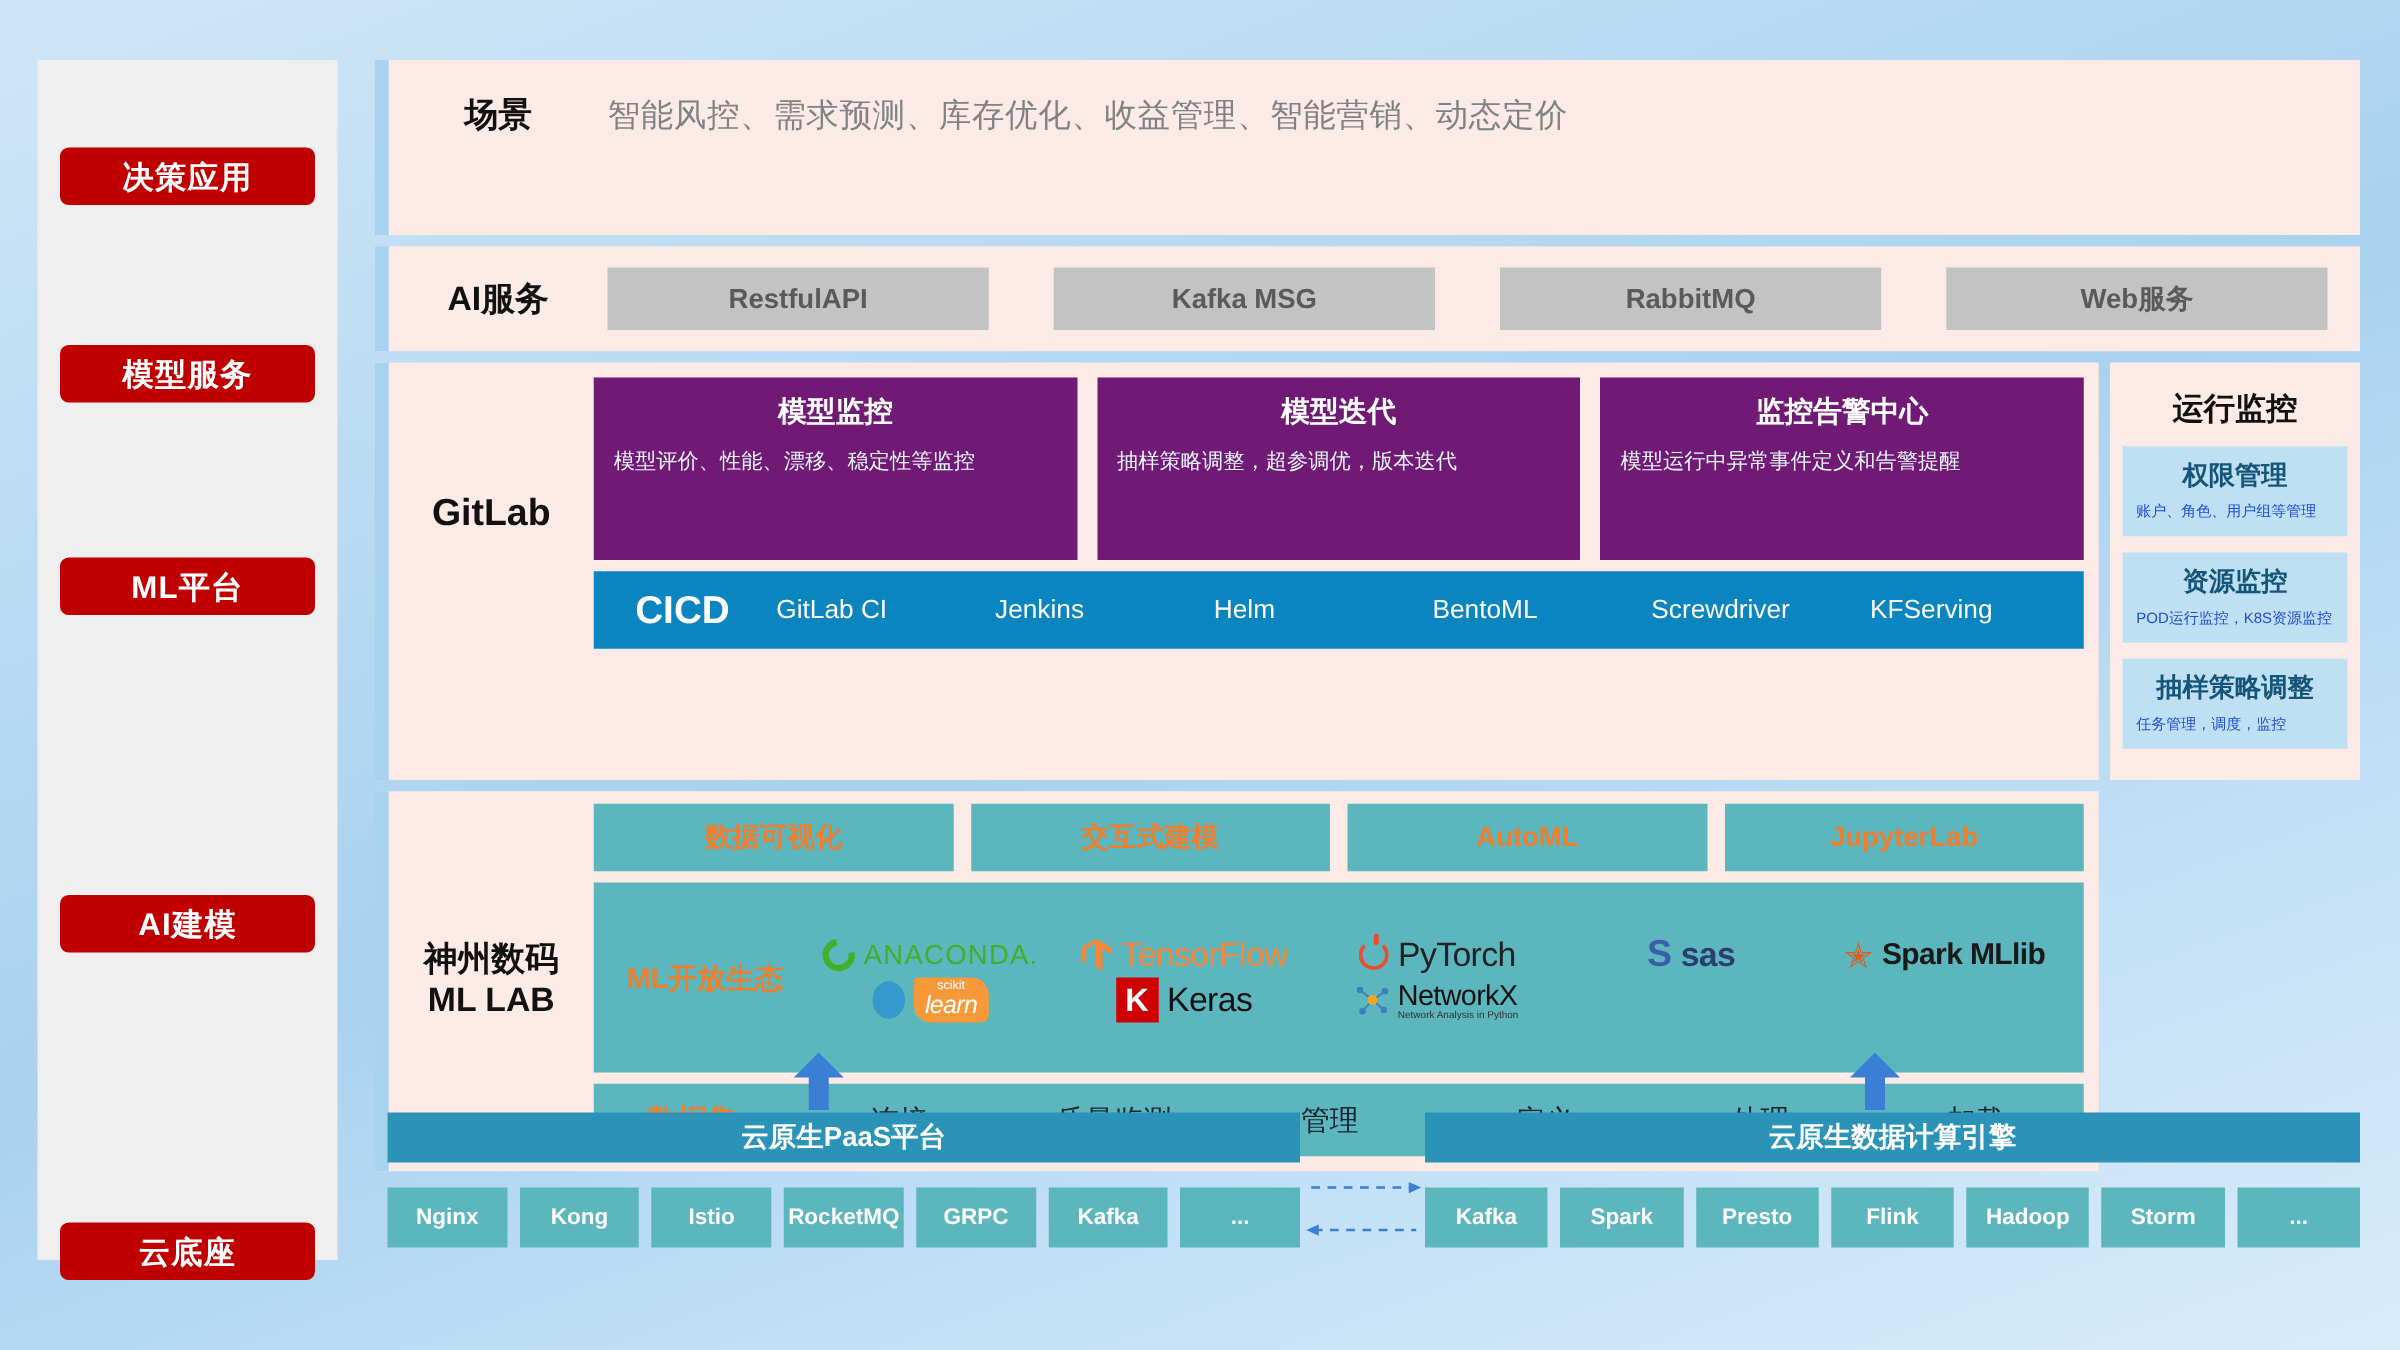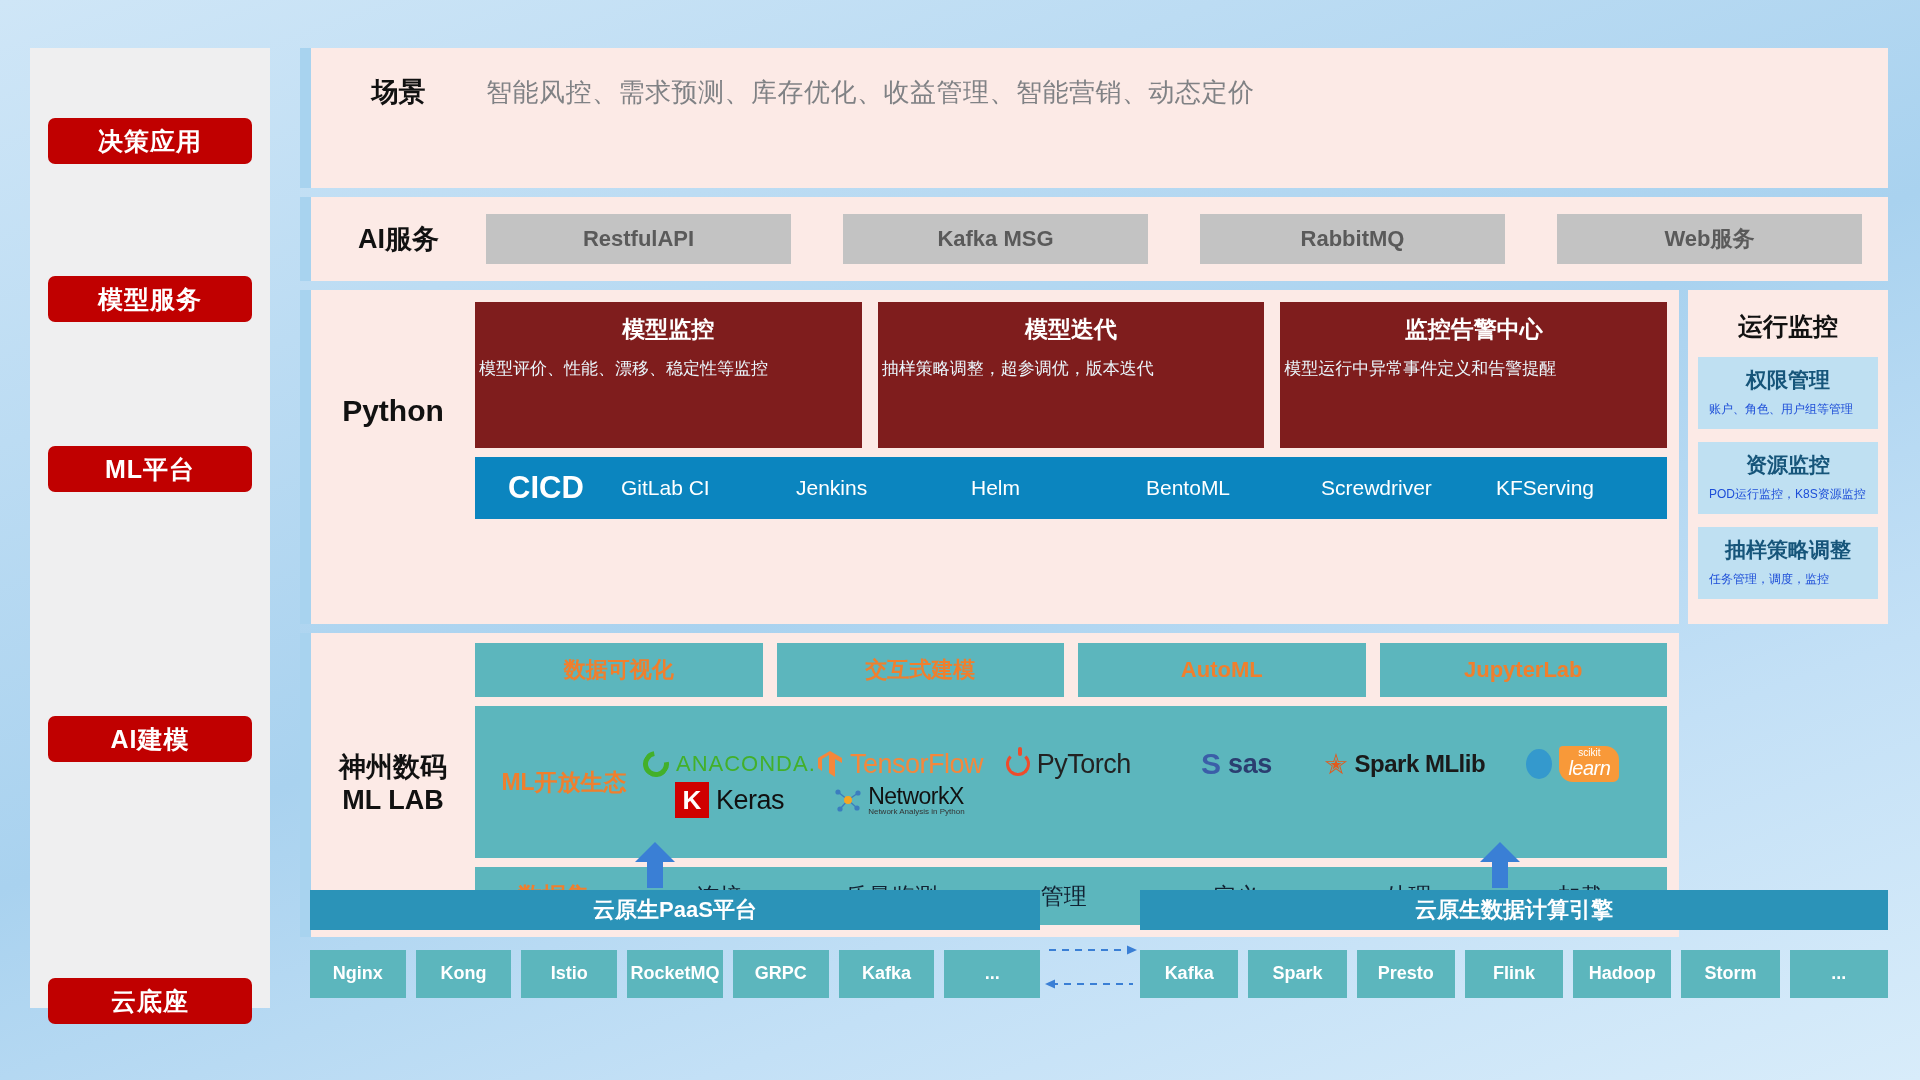--- a/index.html
+++ b/index.html
@@ -66,22 +66,22 @@
   .b3wrap { display: flex; gap: 9px; margin-bottom: 9px; }
   .b3 { flex: 1; background: #fceae6; border-left: 11px solid #a8d3ef; padding: 12px 0; }
   .b3-inner { display: flex; }
   .b3-label {
     width: 164px; flex: none; display: flex; align-items: center; justify-content: center;
     font-size: 30px; font-weight: 700; color: #111;
   }
   .b3-right { flex: 1; padding-right: 12px; }
   .mlops-cards { display: flex; gap: 16px; }
   .mlops-card {
-    flex: 1; background: #7f1d1d; color: #fff; height: 146px;
-    padding: 12px 4px;
+    flex: 1; background: #701a75; color: #fff; height: 146px;
+    padding: 12px 16px;
   }
   .mlops-card h4 { font-size: 23px; text-align: center; margin-bottom: 12px; font-weight: 700; }
   .mlops-card p { font-size: 17px; line-height: 1.38; color: #eaf6fc; }
 
   .cicd {
     margin-top: 9px; background: #0b85bf; height: 62px;
     display: flex; align-items: center; overflow: visible; position: relative;
   }
   .cicd-title {
     width: 142px; flex: none; text-align: center; color: #fff;
@@ -127,21 +127,21 @@
 
   .eco {
     margin-top: 9px; background: #5cb6bd; height: 152px;
     display: flex; align-items: center; padding: 0 10px;
   }
   .eco-label {
     width: 158px; flex: none; color: #f07f2d; font-size: 23px; font-weight: 700;
     text-align: center;
   }
   .eco-grid {
-    flex: 1; display: grid; grid-template-columns: repeat(6, 1fr);
+    flex: 1; display: grid; grid-template-columns: repeat(5, 1fr);
     grid-template-rows: 1fr 1fr; align-items: center; justify-items: center;
   }
   .logo { display: flex; align-items: center; gap: 7px; }
   .logo-txt { font-size: 27px; letter-spacing: -.5px; }
 
   .dsrow {
     margin-top: 9px; background: #5cb6bd; height: 58px;
     display: flex; align-items: center;
   }
   .ds-title { width: 158px; flex: none; text-align: center; color: #f07f2d; font-size: 24px; font-weight: 700; }
@@ -226,21 +226,21 @@
         <div class="chip-gray">RestfulAPI</div>
         <div class="chip-gray">Kafka MSG</div>
         <div class="chip-gray">RabbitMQ</div>
         <div class="chip-gray">Web服务</div>
       </div>
     </div>
 
     <div class="b3wrap">
       <div class="b3">
         <div class="b3-inner">
-          <div class="b3-label">Python</div>
+          <div class="b3-label">GitLab</div>
           <div class="b3-right">
             <div class="mlops-cards">
               <div class="mlops-card">
                 <h4>模型监控</h4>
                 <p>模型评价、性能、漂移、稳定性等监控</p>
               </div>
               <div class="mlops-card">
                 <h4>模型迭代</h4>
                 <p>抽样策略调整，超参调优，版本迭代</p>
               </div>

